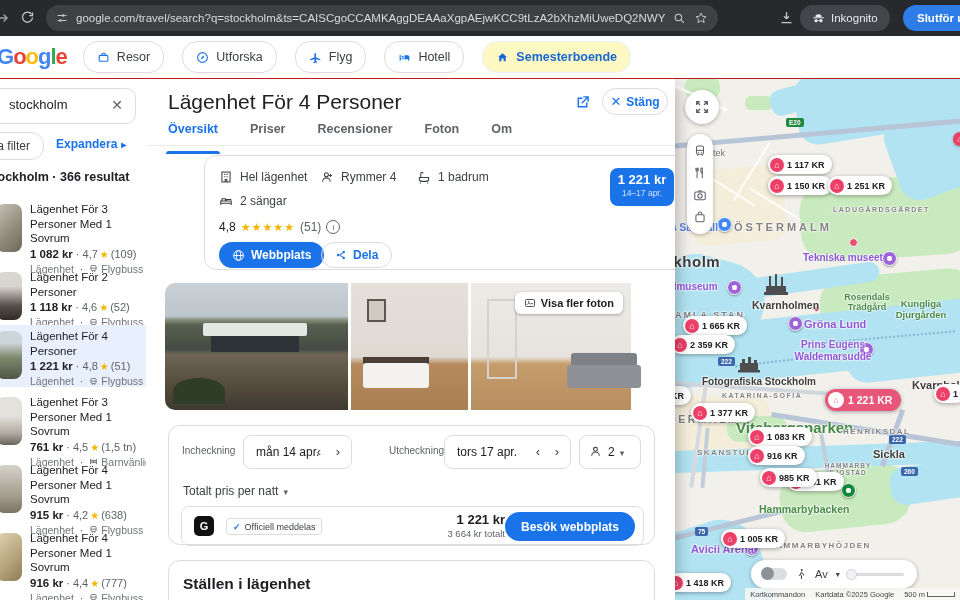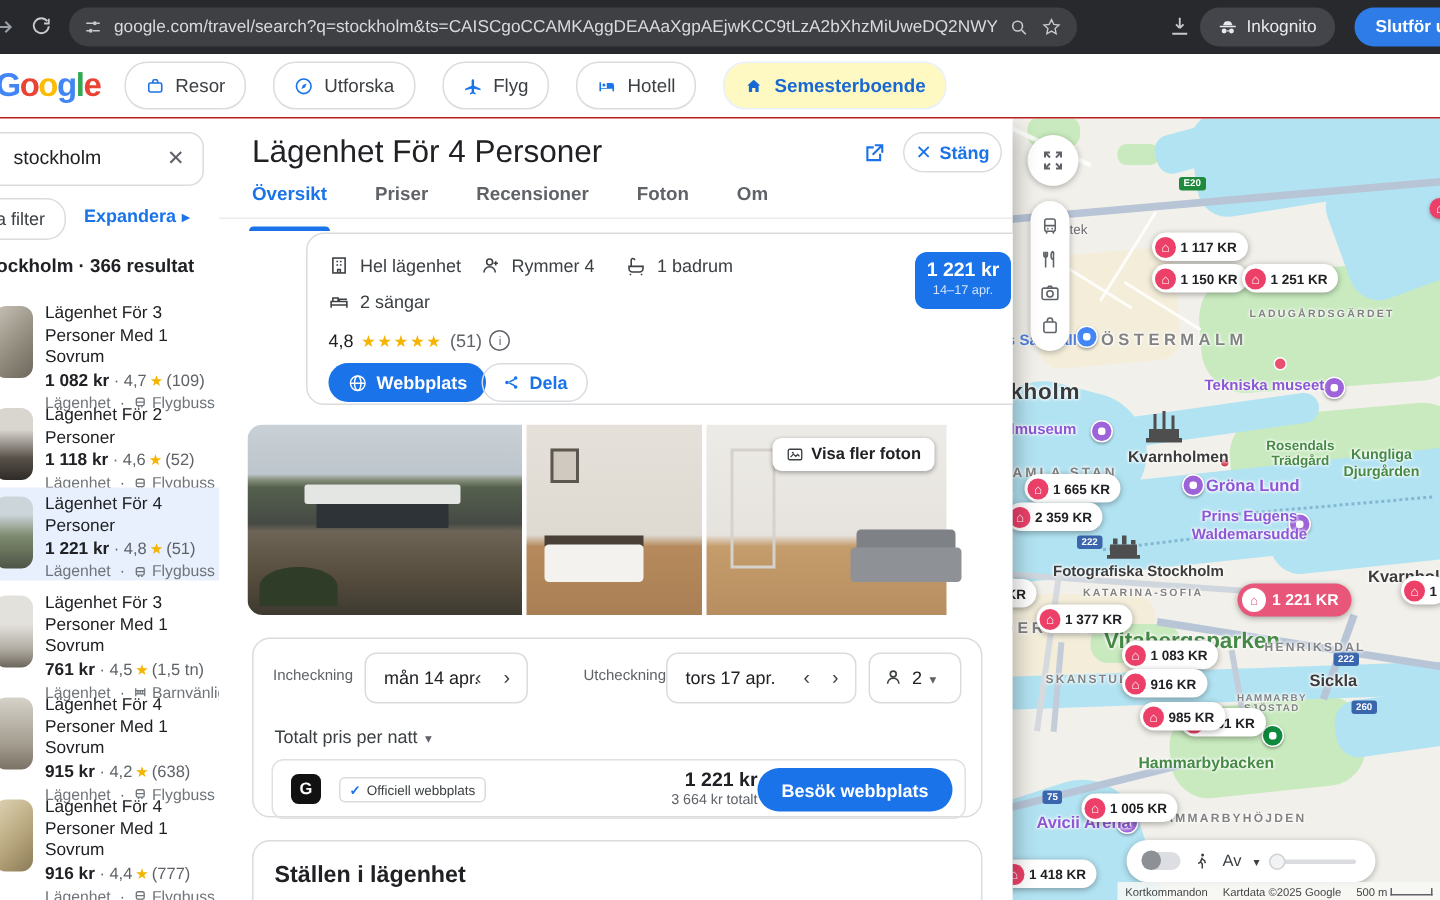--- a/index.html
+++ b/index.html
@@ -549,21 +549,21 @@
             <path d="M5 20a7 7 0 0114 0"></path>
           </svg>
         </span>
       <span class="inval caret" style="left:28px;">2</span>
     </div>
     <div class="totalt caret">Totalt pris per natt</div>
     <div class="offer">
       <div class="gsq">G</div>
       <div class="offchip">
           <span class="ck">✓</span>
-          <span>Officiell webbplats</span>
+          <span>Officiell meddelas</span>
         </div>
       <div class="offp1">1 221 kr</div>
       <div class="offp2">3 664 kr totalt</div>
       <div class="btn-cta">Besök webbplats</div>
     </div>
   </div>
 
   <div class="card" style="left:22px;top:482px;width:487px;height:100px;">
     <div class="near-t">Ställen i lägenhet</div>
     <div class="near-s">Exakt plats meddelas efter bokning</div>

